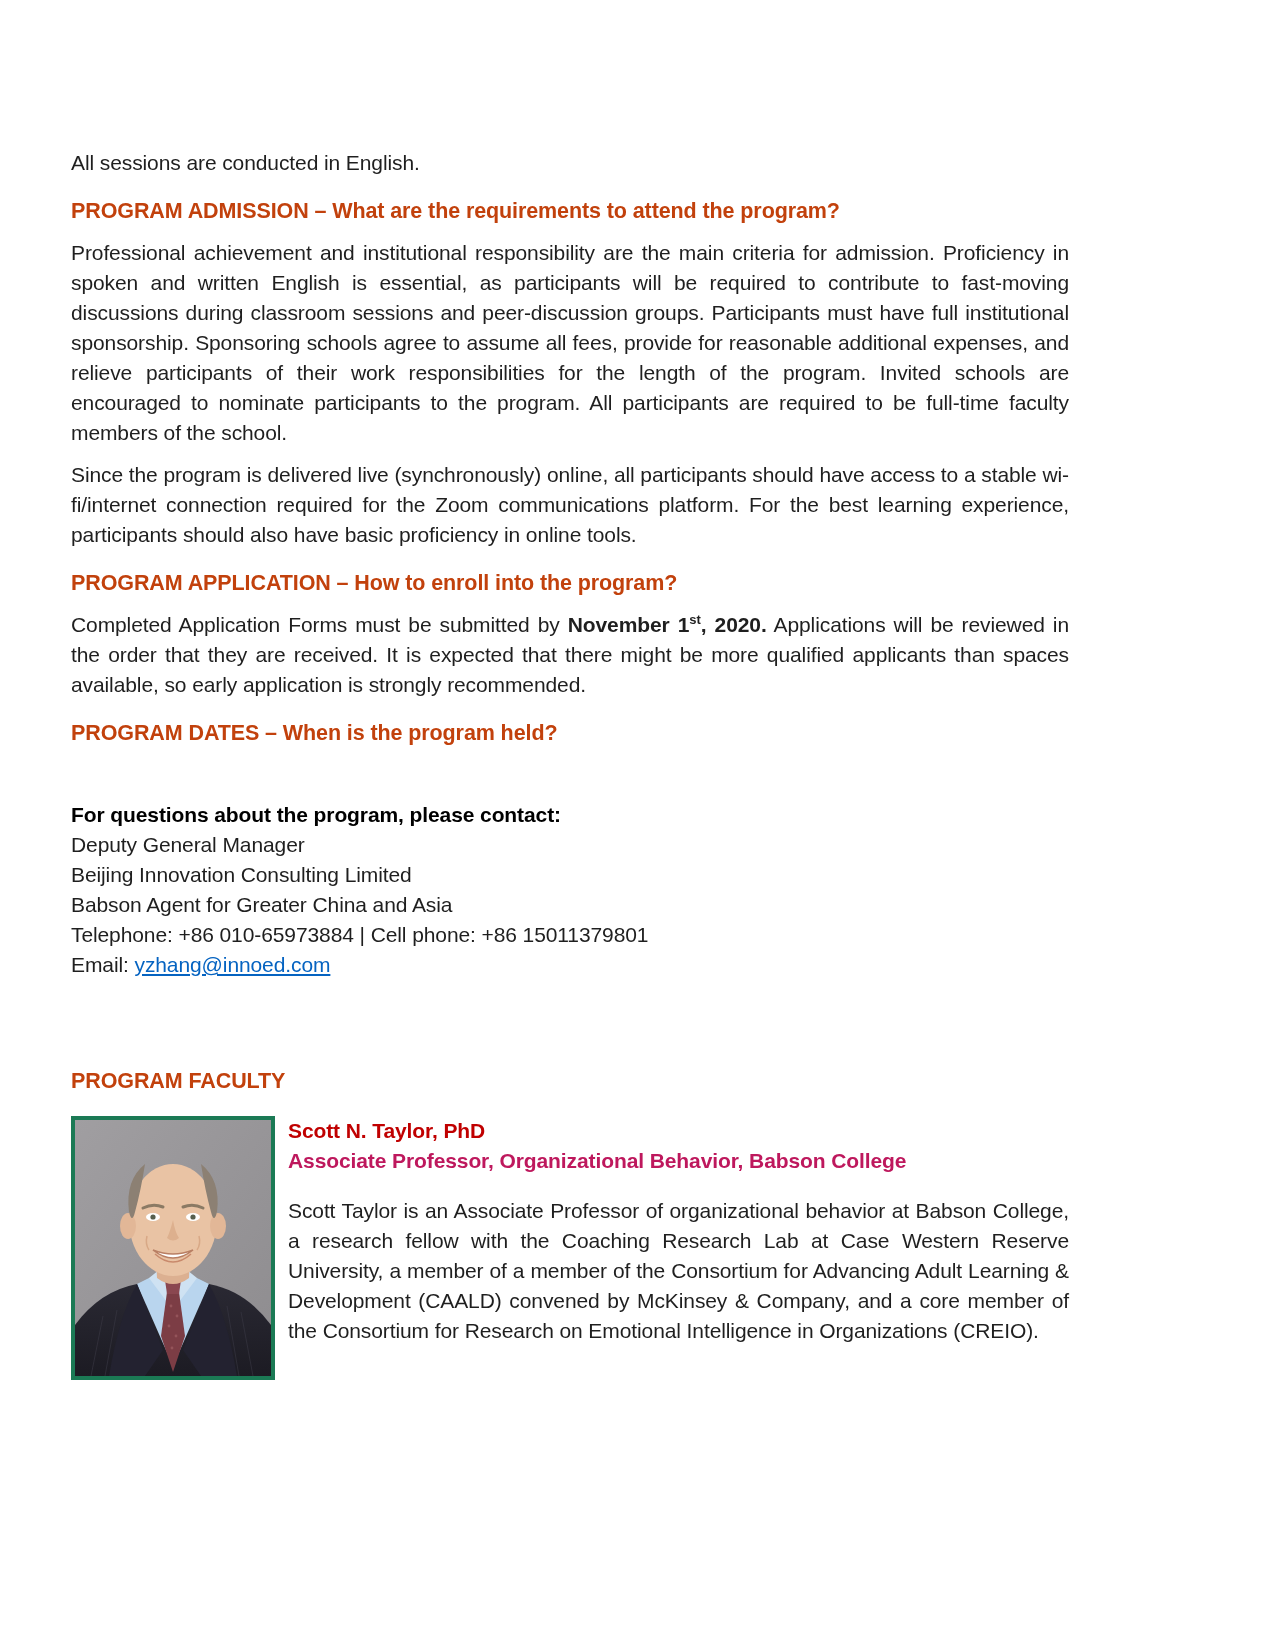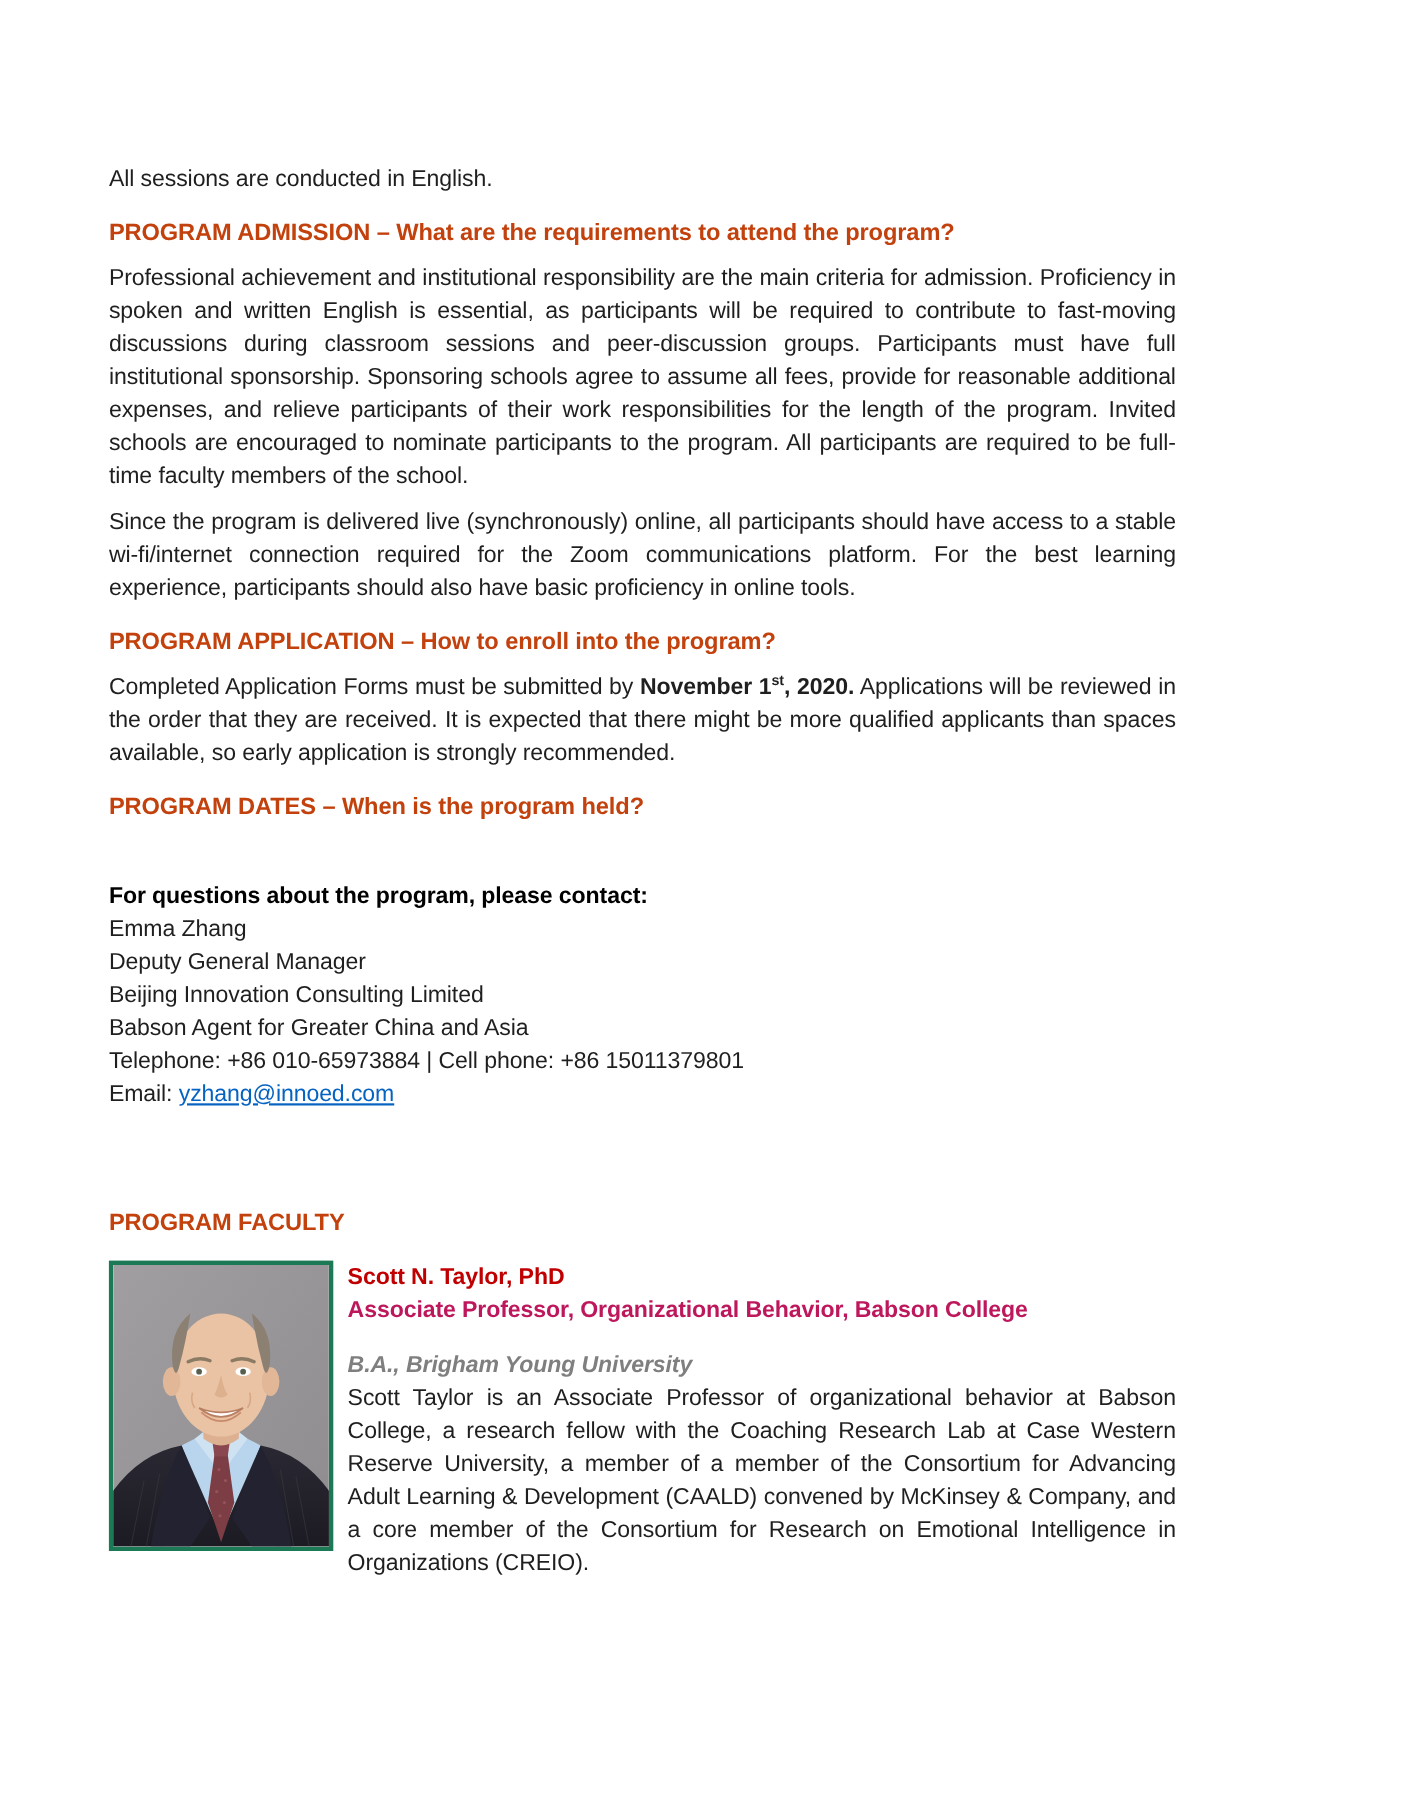--- a/index.html
+++ b/index.html
@@ -11,21 +11,21 @@
     overflow: hidden;
     font-family: "Liberation Sans", sans-serif;
     color: #1f1f1f;
     font-size: 21px;
     line-height: 30px;
     letter-spacing: -0.1px;
   }
   .page {
     box-sizing: border-box;
     width: 1211px; height: 1650px;
-    padding: 148px 142px 40px 99px;
+    padding: 148px 142px 40px 71px;
   }
   p { margin: 0; }
   .para { text-align: justify; margin-top: 12px; }
   .section-heading {
     color: #c2410c;
     font-weight: bold;
     font-size: 21.5px;
     margin: 18px 0 12px 0;
   }
   sup { font-size: 13px; line-height: 0; vertical-align: super; letter-spacing: 0; }
@@ -90,21 +90,20 @@
 
   <p class="section-heading">PROGRAM APPLICATION – How to enroll into the program?</p>
 
   <p class="para"><span>Completed Application Forms must be submitted by </span><b><span>November 1</span><sup>st</sup><span>, 2020.</span></b><span> Applications will be reviewed in the order that they are received. It is expected that there might be more qualified applicants than spaces available, so early application is strongly recommended.</span></p>
 
   <p class="section-heading">PROGRAM DATES – When is the program held?</p>
 
 
   <div class="contact-block">
     <p class="contact-heading">For questions about the program, please contact:</p>
-    <p class="contact-line">Emma Zhang</p>
     <p class="contact-line">Deputy General Manager</p>
     <p class="contact-line">Beijing Innovation Consulting Limited</p>
     <p class="contact-line">Babson Agent for Greater China and Asia</p>
     <p class="contact-line">Telephone: +86 010-65973884 | Cell phone: +86 15011379801</p>
     <p class="contact-line"><span>Email: </span><a class="email-link">yzhang@innoed.com</a></p>
   </div>
 
   <p class="section-heading faculty-heading">PROGRAM FACULTY</p>
 
   <div class="faculty-section">
@@ -177,19 +176,18 @@
 
         <path d="M72 116 Q70 124 74 130" stroke="#d8a886" stroke-width="1.5" fill="none"></path>
         <path d="M124 116 Q126 124 122 130" stroke="#d8a886" stroke-width="1.5" fill="none"></path>
       </svg>
     </div>
 
     <p class="faculty-name">Scott N. Taylor, PhD</p>
     <p class="faculty-title">Associate Professor, Organizational Behavior, Babson College</p>
 
     <div class="faculty-creds">
-      <p>B.A., Brigham Young University</p>
     </div>
 
     <p class="faculty-bio">Scott Taylor is an Associate Professor of organizational behavior at Babson College, a research fellow with the Coaching Research Lab at Case Western Reserve University, a member of a member of the Consortium for Advancing Adult Learning &amp; Development (CAALD) convened by McKinsey &amp; Company, and a core member of the Consortium for Research on Emotional Intelligence in Organizations (CREIO).</p>
   </div>
 
 </div>
 
 </body></html>

